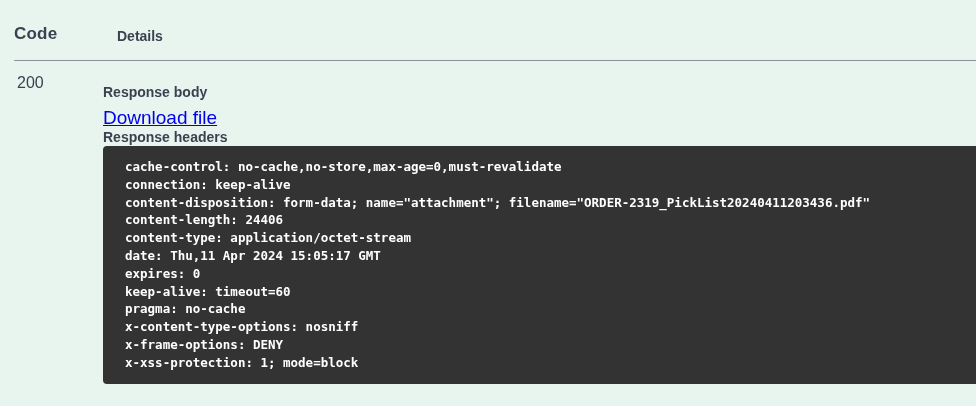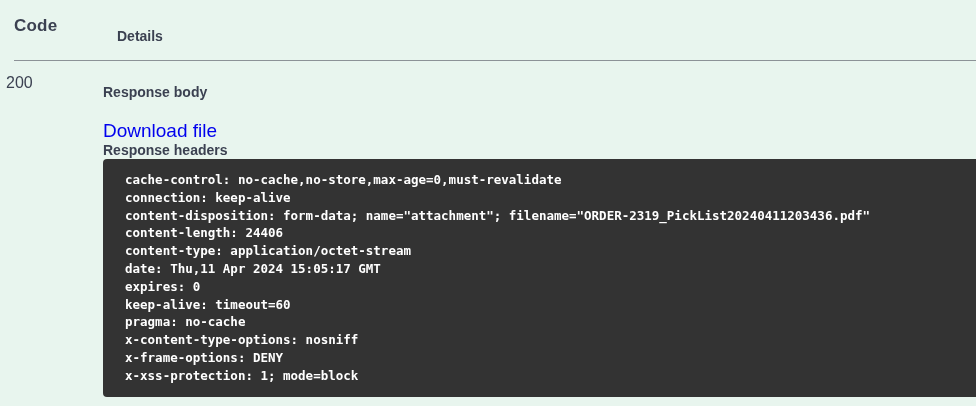--- a/index.html
+++ b/index.html
@@ -16,21 +16,21 @@
     width: 976px;
     height: 406px;
     overflow: hidden;
     background: var(--bg);
     font-family: "Liberation Sans", sans-serif;
     color: var(--label);
   }
   .responses-table { width: 976px; }
   .header-row {
     display: flex;
-    align-items: flex-start;
+    align-items: flex-end;
     padding: 16px 0 0 14px;
   }
   .col-code-header {
     width: 103px;
     flex: 0 0 103px;
     font-size: 17px;
     font-weight: 700;
     letter-spacing: 0.2px;
   }
   .col-details-header {
@@ -45,38 +45,39 @@
     height: 0;
   }
   .response-row {
     display: flex;
     align-items: flex-start;
     padding-top: 13px;
   }
   .code-cell {
     width: 103px;
     flex: 0 0 103px;
-    padding-left: 6px;
+    padding-left: 17px;
     font-size: 16px;
     font-weight: 400;
   }
   .details-cell {
     flex: 1;
     min-width: 0;
   }
   .response-body-label {
     margin-top: 10px;
     font-size: 14px;
     font-weight: 700;
   }
   .download-link {
     display: inline-block;
-    margin-top: 20px;
+    margin-top: 7px;
     font-size: 19px;
     color: var(--link);
+    text-decoration: underline;
     cursor: pointer;
     text-align: center;
   }
   .response-headers-label {
     margin-top: 0;
     font-size: 14px;
     font-weight: 700;
   }
   .headers-block {
     margin-top: 1px;

